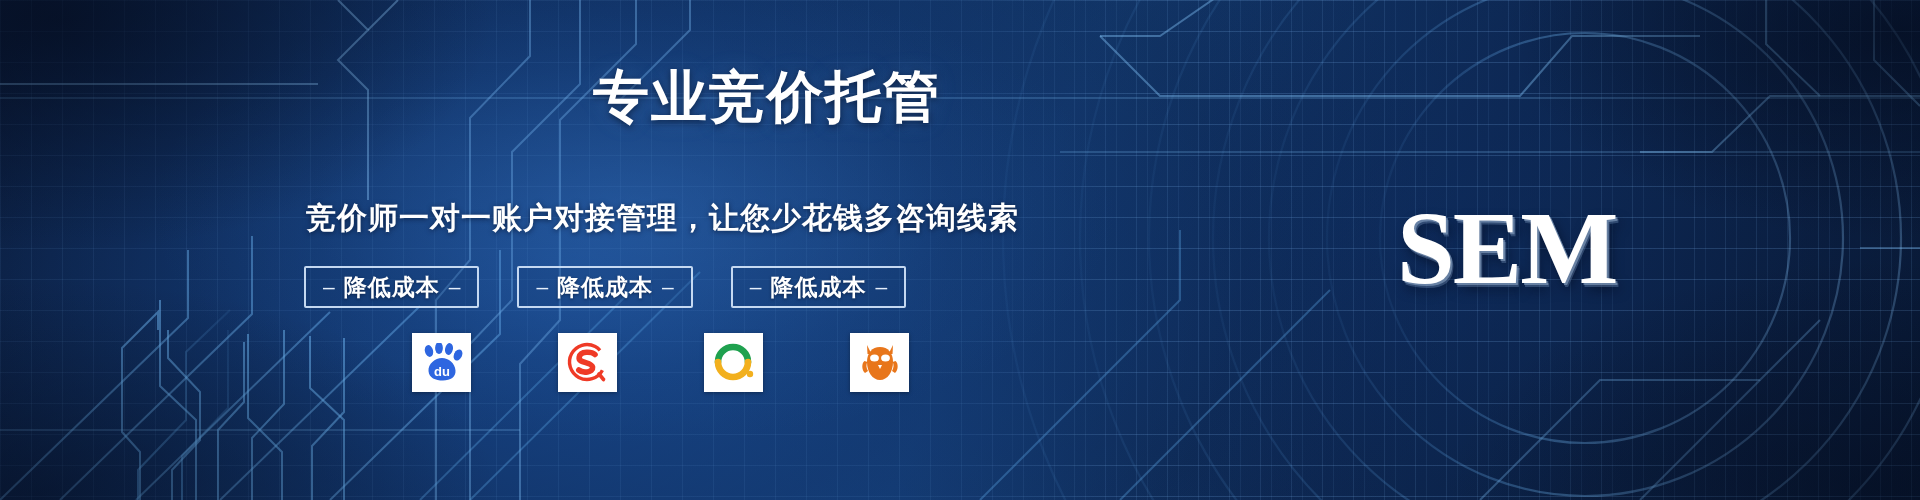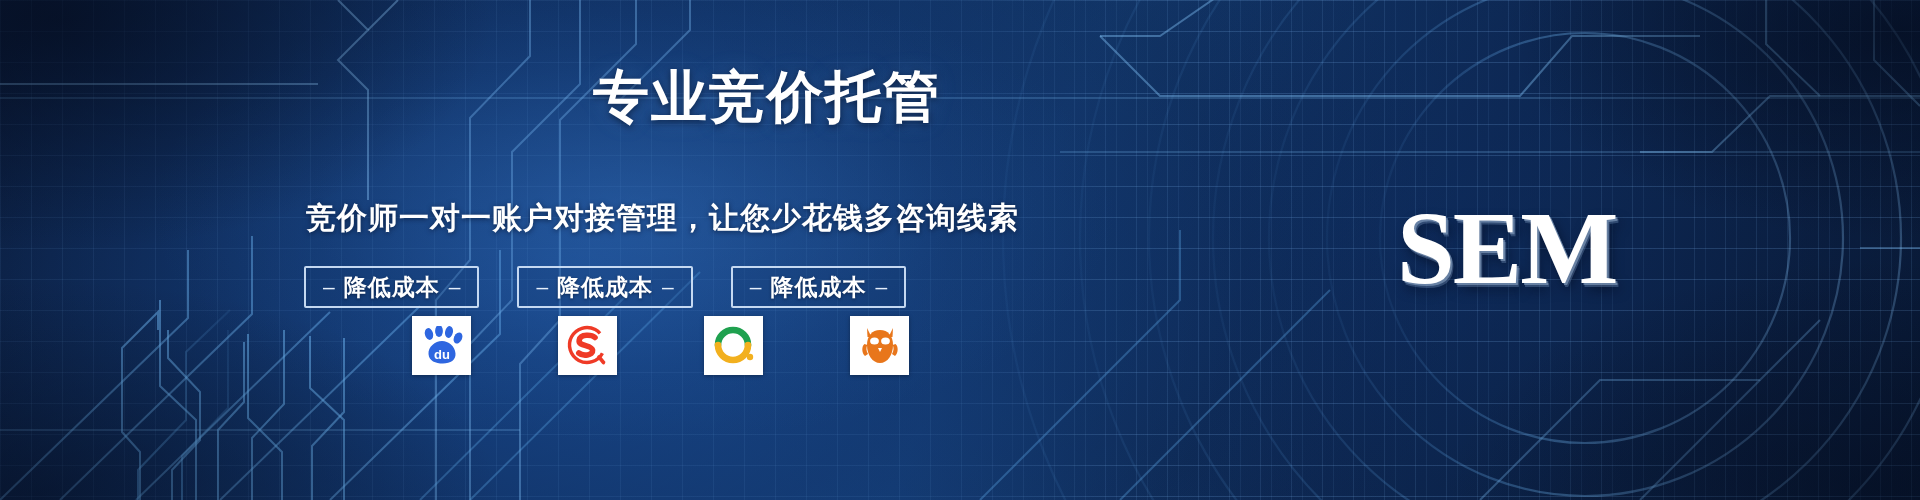--- a/index.html
+++ b/index.html
@@ -141,21 +141,21 @@
     font-size: 23px;
     font-weight: bold;
     letter-spacing: 1px;
     white-space: nowrap;
     text-shadow: 0 1px 3px rgba(3,12,34,0.5);
   }
 
   .logos {
     position: absolute;
     left: 412px;
-    top: 316px;
+    top: 333px;
     display: flex;
     gap: 87px;
   }
 
   .logo-box {
     width: 59px;
     height: 59px;
     background: #ffffff;
     display: flex;
     align-items: center;

